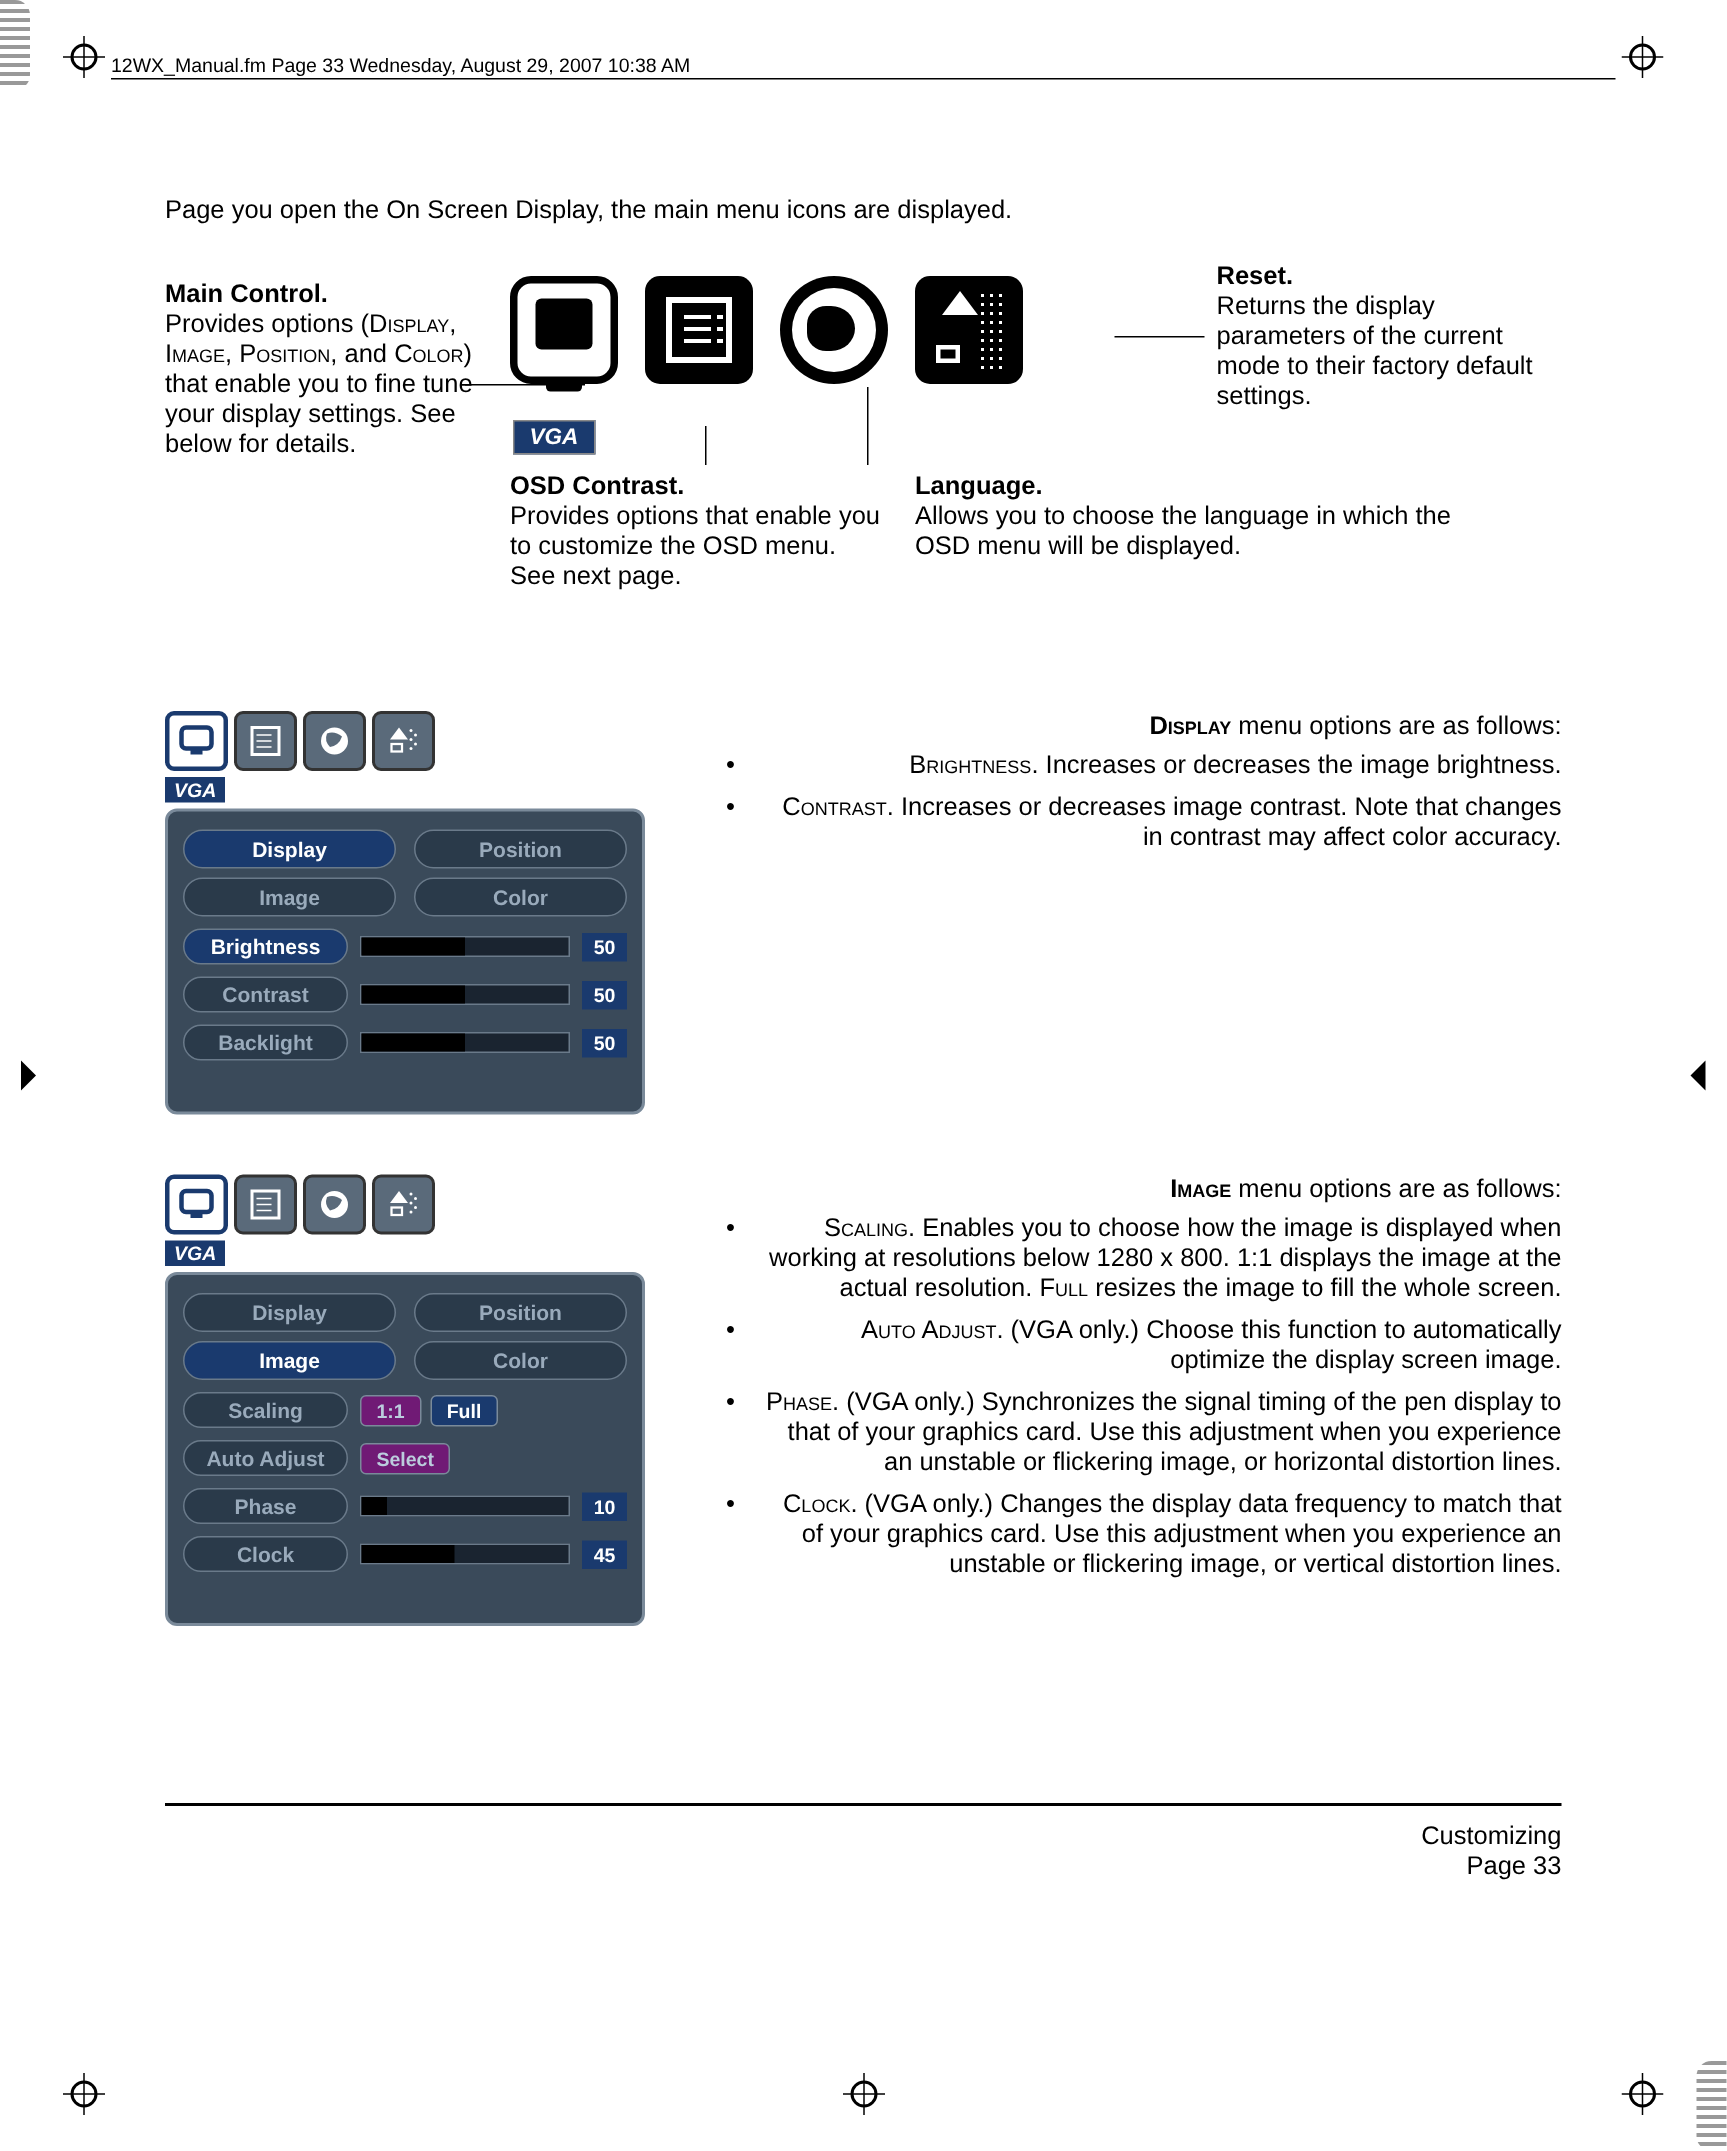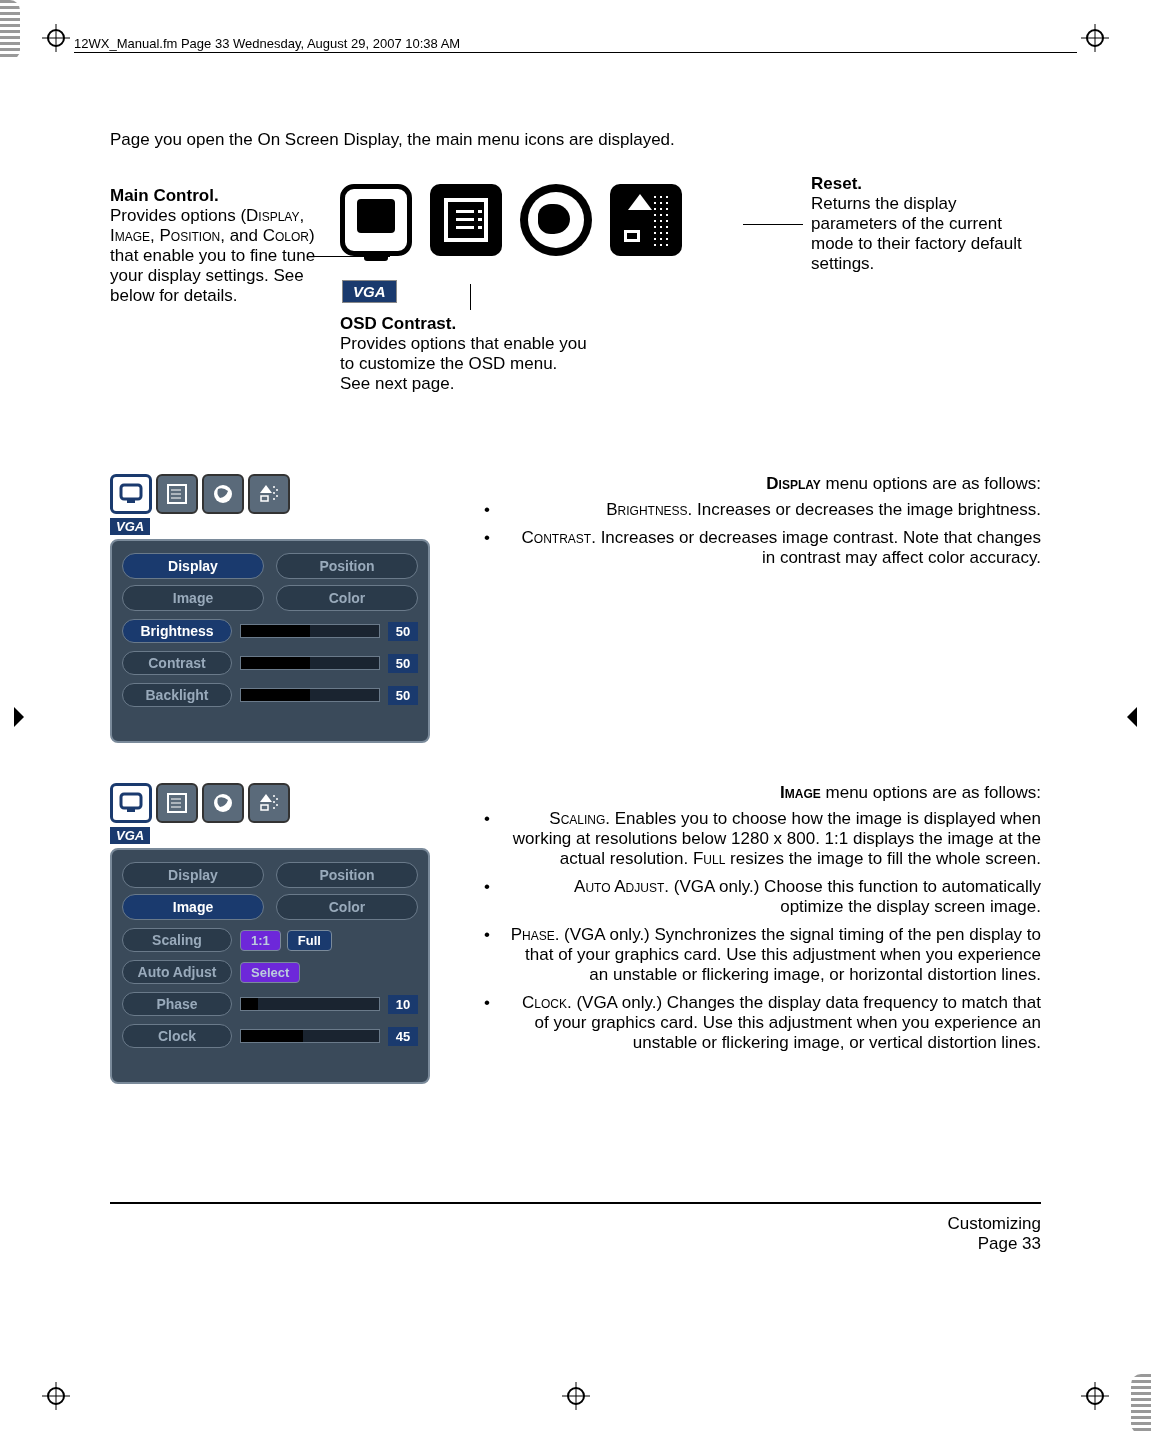--- a/index.html
+++ b/index.html
@@ -177,21 +177,21 @@
   .paramlabel.sel{background:#1a3a6e;color:#fff;}
   .slider{
     flex:1; height:14px; background:#1a2430; border:1px solid #6a7a8a; position:relative;
   }
   .slider .fill{position:absolute;top:0;bottom:0;left:0;background:#000;}
   .val{
     width:30px; text-align:center; background:#1a3a6e;color:#fff;font-weight:bold;font-size:13px;padding:2px 0;
   }
   .btns{display:flex;gap:6px;flex:1;}
   .btn{
-    background:#6d28d9;color:#bcd;border:1px solid #7a8a9a;border-radius:4px;
+    background:#701a75;color:#bcd;border:1px solid #7a8a9a;border-radius:4px;
     padding:2px 10px;font-size:13px;font-weight:bold;
   }
   .btn.sel{background:#1a3a6e;color:#fff;}
 
   .desc { flex:1;text-align:right; }
   .desc-h { margin-bottom:6px;}
   .desc ul { list-style:none; padding-left:20px;}
   .desc li { position:relative; margin-bottom:8px; padding-left:24px;}
   .desc li::before{content:"•"; position:absolute; left:0; top:0;}
 
@@ -278,20 +278,25 @@
       <span>Returns the display parameters of the current mode to their factory default settings.</span>
       <div class="line"></div>
     </div>
 
     <div class="osd-block">
       <div class="vline"></div>
       <strong>OSD Contrast.</strong><br>
       <span>Provides options that enable you to customize the OSD menu.  See next page.</span>
     </div>
 
+    <div class="lang-block">
+      <div class="vline"></div>
+      <strong>Language.</strong><br>
+      <span>Allows you to choose the language in which the OSD menu will be displayed.</span>
+    </div>
 
     <div class="toprow-spacer"></div>
   </div>
 
   <div class="section">
     <div class="osd-figure">
       <div class="osd-iconstrip">
         <div class="mini sel">
             <svg viewBox="0 0 26 26">
               <rect x="3" y="4" width="20" height="14" rx="3" fill="none" stroke="#1a3a6e" stroke-width="3"></rect>

